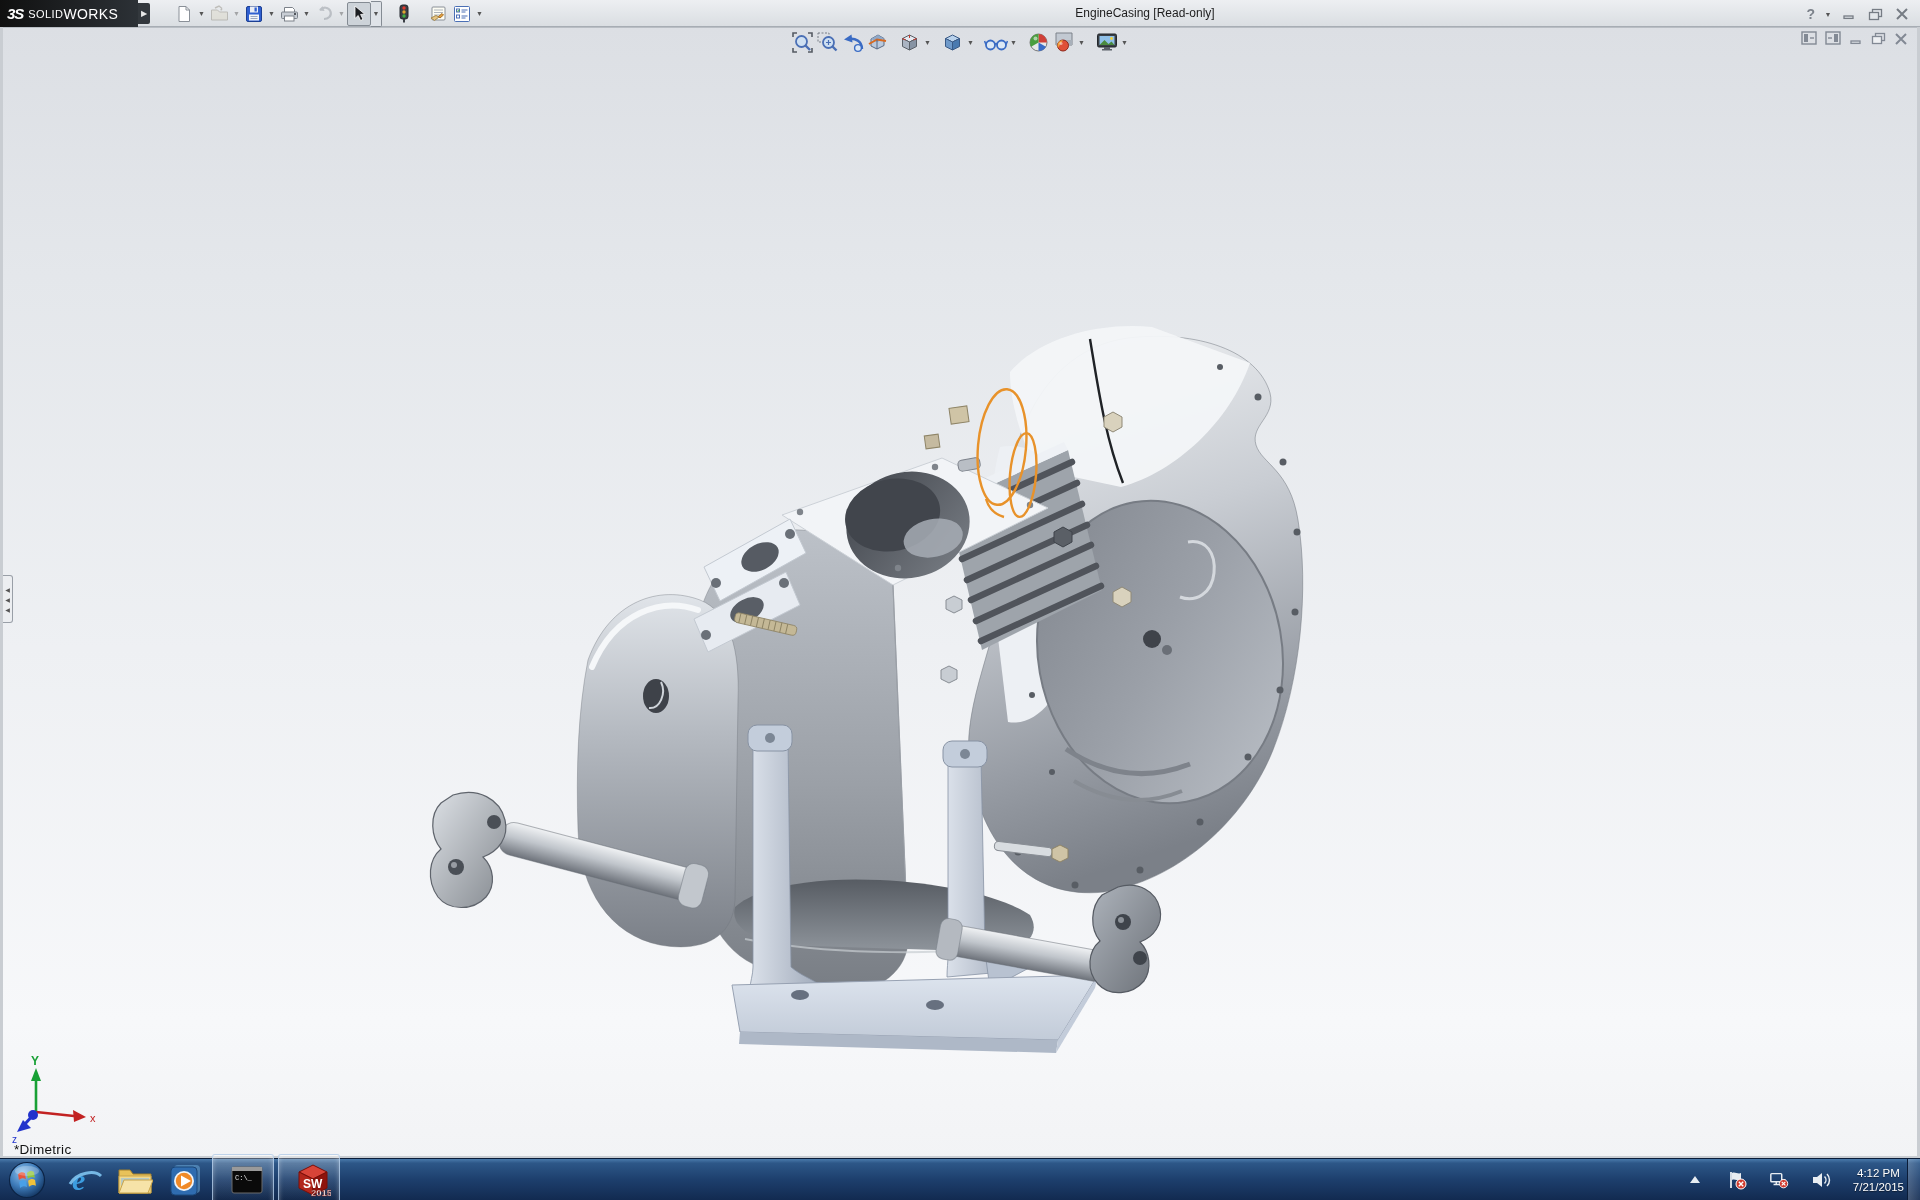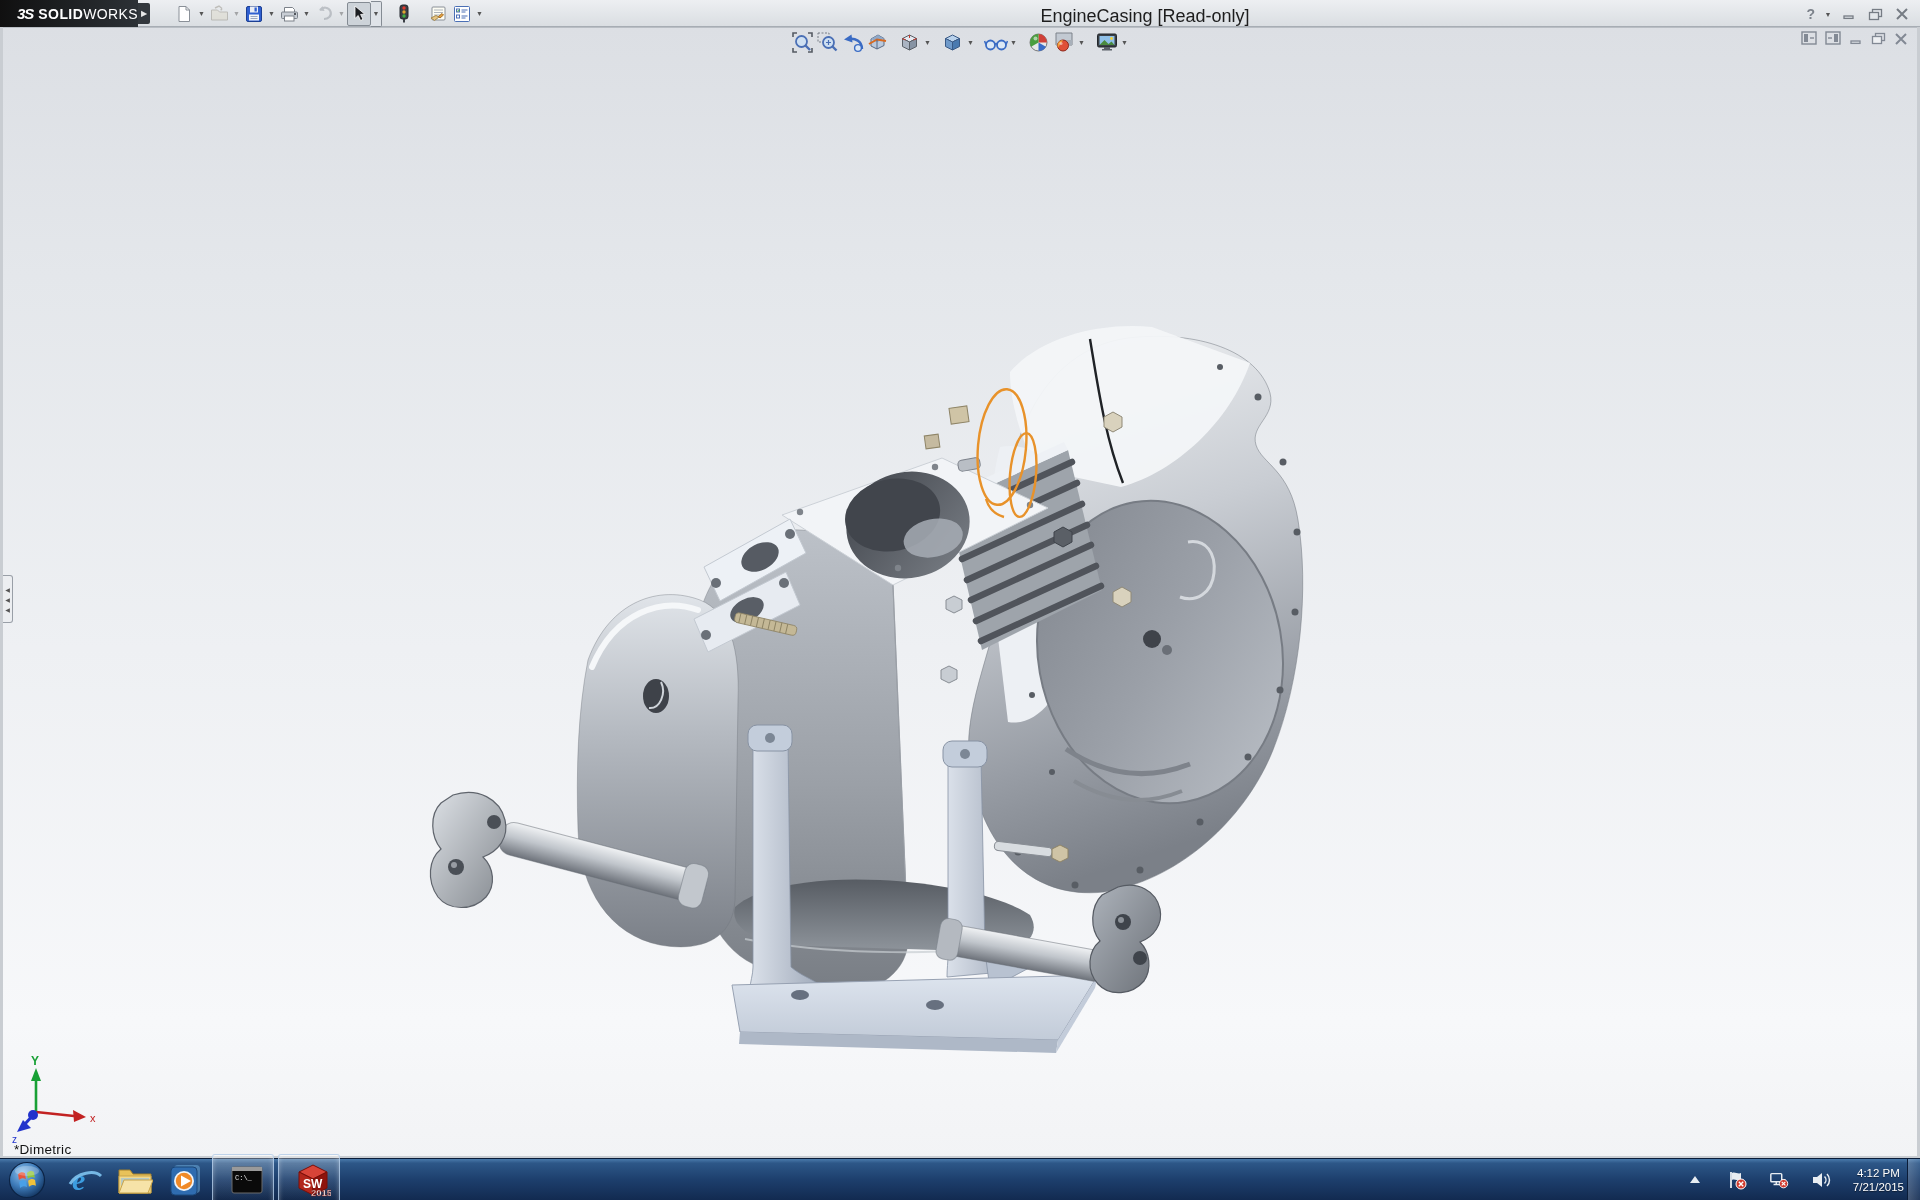--- a/index.html
+++ b/index.html
@@ -2,34 +2,34 @@
 <html><head>
 <meta charset="utf-8">
 <style>
   * { margin:0; padding:0; box-sizing:border-box; }
   html,body { width:1920px; height:1200px; overflow:hidden; font-family:"Liberation Sans",sans-serif; background:#e6e8eb; }
 
   
   .titlebar { position:absolute; left:0; top:0; width:1920px; height:27px;
     background:linear-gradient(#edeff2,#dadee2); border-bottom:1px solid #a7adb4; }
   .logo-block { position:absolute; left:0; top:0; width:138px; height:27px;
-    background:linear-gradient(90deg,#101010,#2c3136); color:#fff; display:flex; align-items:center; padding-left:17px; }
+    background:linear-gradient(90deg,#101010,#2c3136); color:#fff; display:flex; align-items:center; padding-left:7px; }
   .logo-mark { font-style:italic; font-weight:bold; font-size:15px; margin-right:5px; letter-spacing:-1px; }
-  .logo-bold { font-weight:bold; font-size:14px; letter-spacing:.4px; }
+  .logo-bold { font-weight:normal; font-size:11px; letter-spacing:.4px; }
   .logo-light { font-weight:normal; font-size:14px; letter-spacing:.4px; }
   .flyout-tab { position:absolute; left:138px; top:3px; width:12px; height:21px; background:#33383d;
     color:#e8e8e8; font-size:8px; display:flex; align-items:center; justify-content:center; border-radius:0 2px 2px 0; }
   .tb-icons { position:absolute; left:172px; top:1px; height:25px; display:flex; align-items:center; }
   .tbtn { width:24px; height:24px; display:flex; align-items:center; justify-content:center; border:1px solid transparent; }
   .tbtn.pressed { background:#cdd3d9; border:1px solid #848b93; border-radius:2px; }
   .tbtn.disabled { opacity:.45; }
   .caret { width:11px; height:24px; font-size:7px; color:#555; display:flex; align-items:center; justify-content:center; }
   .caret.disabled { opacity:.45; }
   .tb-gap { width:10px; }
-  .title-text { position:absolute; left:1145px; top:6px; transform:translateX(-50%); font-size:18px; color:#1d1d1d; white-space:nowrap; }
+  .title-text { position:absolute; left:1145px; top:6px; transform:translateX(-50%); font-size:12px; color:#1d1d1d; white-space:nowrap; }
   .tb-right { position:absolute; right:10px; top:2px; display:flex; align-items:center; gap:9px; color:#6f7680; }
   .help-q { font-size:14px; font-weight:bold; color:#7c828b; }
   .wc { width:17px; height:15px; display:flex; align-items:center; justify-content:center; }
 
   
   .viewport { position:absolute; left:0; top:27px; width:1920px; height:1131px;
     background:linear-gradient(180deg,#dcdfe4 0%,#e4e7eb 22%,#eef0f3 55%,#f7f8fa 88%,#f2f3f5 100%);
     box-shadow:inset 3px 0 0 #c9cdd2, inset -3px 0 0 #c9cdd2, inset 0 -2px 0 #c9cdd2, inset 0 1px 0 #b9bec4; }
   .headsup { position:absolute; top:3px; left:50%; transform:translateX(-50%); display:flex; align-items:center; }
   .hbtn { width:25px; height:25px; display:flex; align-items:center; justify-content:center; }

